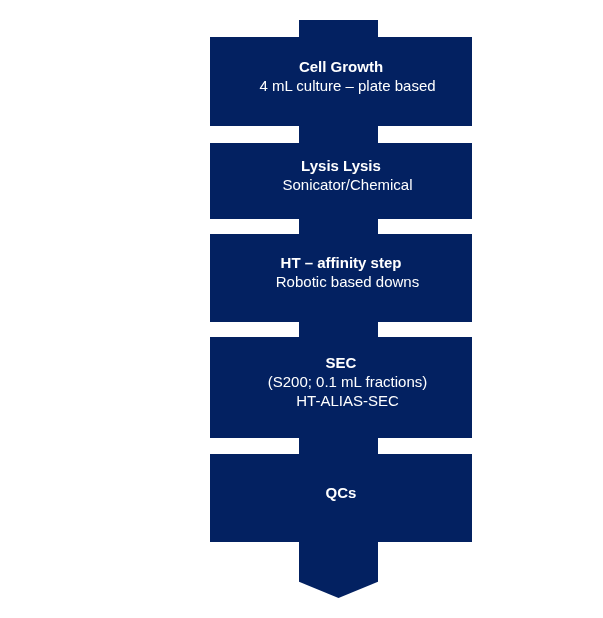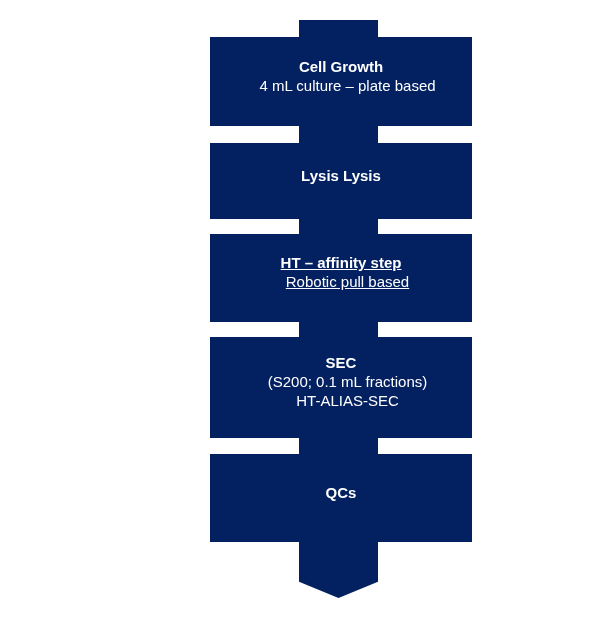--- a/index.html
+++ b/index.html
@@ -48,43 +48,44 @@
   .step-line {
     font-size: 15px;
     line-height: 19px;
     font-weight: normal;
     margin-left: 13px;
   }
   .step-line.bold-line { font-weight: bold; }
 
   .box1 { top: 37px;  height: 89px;  }
   .box2 { top: 143px; height: 76px;  }
-  .box3 { top: 234px; height: 88px; text-decoration: underline;  }
+  .box3 { top: 234px; height: 88px;  }
   .box4 { top: 337px; height: 101px; }
   .box5 { top: 454px; height: 88px; gap: 21px;  }
 </style>
 </head>
 <body>
 
 <div class="canvas">
 
   <div class="flow-arrow"></div>
 
   <div class="step box1">
     <div class="step-title">Cell Growth</div>
     <div class="step-line">4 mL culture – plate based</div>
   </div>
 
   <div class="step box2">
     <div class="step-title">Lysis Lysis</div>
+    <div class="step-line">Sonicator/Chemical</div>
   </div>
 
   <div class="step box3">
     <div class="step-title">HT – affinity step</div>
-    <div class="step-line">Robotic pull based</div>
+    <div class="step-line">Robotic based downs</div>
   </div>
 
   <div class="step box4">
     <div class="step-title">SEC</div>
     <div class="step-line">(S200; 0.1 mL fractions)</div>
     <div class="step-line">HT-ALIAS-SEC</div>
   </div>
 
   <div class="step box5">
     <div class="step-title">QCs</div>

